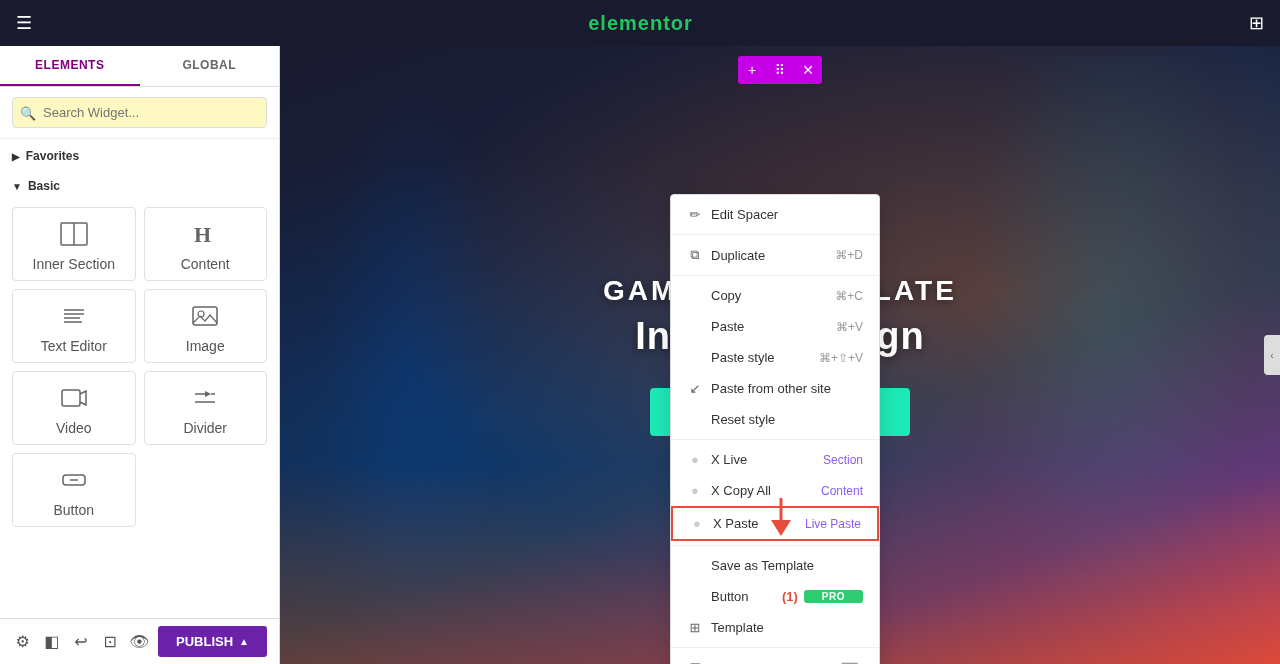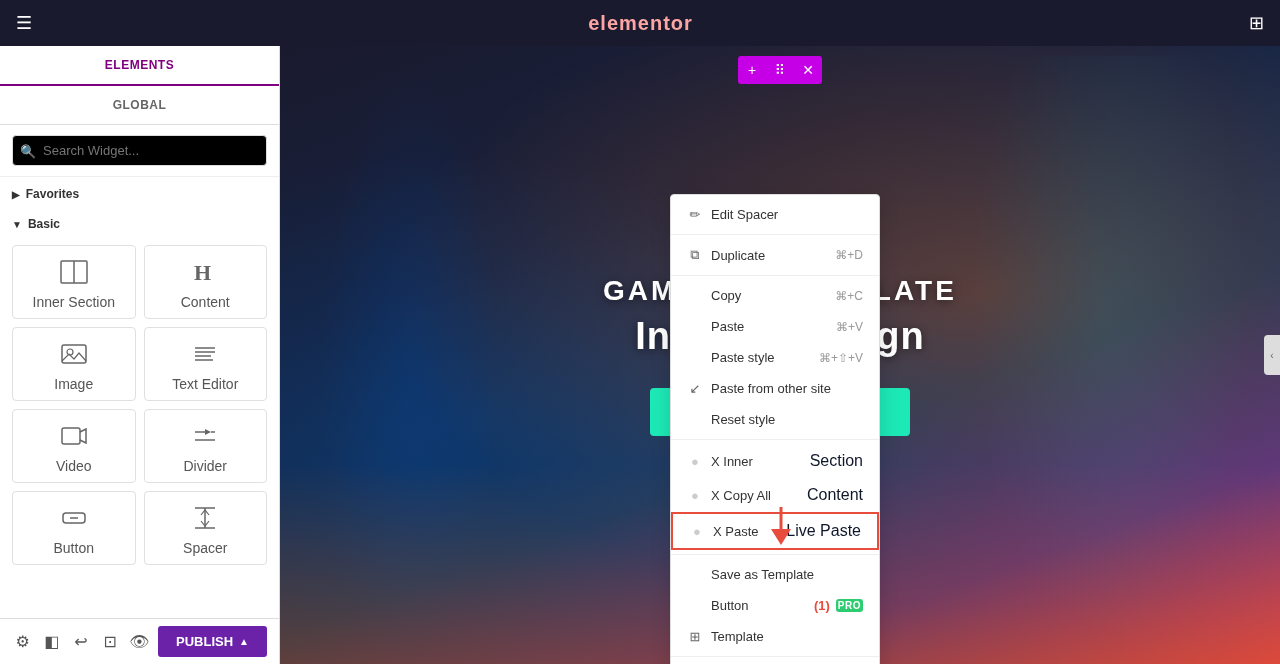--- a/index.html
+++ b/index.html
@@ -9,21 +9,21 @@
     .top-bar {
       height: 46px;
       background: #1a1a2e;
       display: flex;
       align-items: center;
       justify-content: space-between;
       padding: 0 16px;
       flex-shrink: 0;
     }
     .top-bar-logo {
-      color: #fca5a5;
+      color: #22c55e;
       font-size: 20px;
       font-weight: bold;
       letter-spacing: 1px;
     }
     .top-bar-hamburger, .top-bar-grid {
       color: #fff;
       cursor: pointer;
       font-size: 18px;
     }
 
@@ -39,21 +39,20 @@
       width: 280px;
       background: #fff;
       display: flex;
       flex-direction: column;
       border-right: 1px solid #ddd;
       flex-shrink: 0;
     }
     .sidebar-tabs {
       display: flex;
       border-bottom: 1px solid #ddd;
-      flex-direction: column;
     }
     .sidebar-tab {
       flex: 1;
       padding: 12px 0;
       text-align: center;
       font-size: 12px;
       font-weight: bold;
       color: #666;
       cursor: pointer;
       text-transform: uppercase;
@@ -68,21 +67,21 @@
       border-bottom: 1px solid #eee;
     }
     .search-bar input {
       width: 100%;
       border: 1px solid #ddd;
       border-radius: 4px;
       padding: 7px 4px 7px 30px;
       font-size: 13px;
       color: #888;
       outline: none;
-      background: #000000;
+      background: #fef9c3;
     }
     .search-wrapper {
       position: relative;
     }
     .search-icon-svg {
       position: absolute;
       left: 8px;
       top: 50%;
       transform: translateY(-50%);
       color: #aaa;
@@ -303,42 +302,42 @@
     .ctx-item .right-group {
       display: flex;
       align-items: center;
       gap: 6px;
     }
     .ctx-badge-pro {
       background: #2ecc71;
       color: #fff;
       font-size: 10px;
       font-weight: bold;
-      padding: 1px 2px;
+      padding: 1px 18px;
       border-radius: 3px;
       letter-spacing: 0.5px;
     }
     .ctx-badge-count {
       color: #e74c3c;
       font-weight: bold;
       font-size: 13px;
     }
 
     
     .red-arrow {
       position: absolute;
       bottom: -2px;
       left: 50%;
       transform: translateX(-30%);
       z-index: 200;
     }
 
     .ctx-sub-right {
-      color: #0f172a;
-      font-size: 16px;
+      color: #8b5cf6;
+      font-size: 12px;
     }
   </style>
 </head>
 <body>
 
 <div class="top-bar">
   <span class="top-bar-hamburger">☰</span>
   <span class="top-bar-logo">elementor</span>
   <span class="top-bar-grid">⊞</span>
 </div>
@@ -376,48 +375,48 @@
         <span class="widget-label">Inner Section</span>
       </div>
 
       <div class="widget-item">
         <span class="widget-icon">
           <svg width="28" height="24" viewBox="0 0 28 24" fill="none">
             <text x="3" y="20" font-size="22" font-weight="bold" fill="#666" font-family="serif">H</text>
           </svg>
         </span>
         <span class="widget-label">Content</span>
-      </div>
-
-      <div class="widget-item">
-        <span class="widget-icon">
-          <svg width="28" height="24" viewBox="0 0 28 24" fill="none">
-            <rect x="2" y="3" width="24" height="18" rx="2" stroke="#666" stroke-width="1.5" fill="none"></rect>
-            <circle cx="10" cy="10" r="3" stroke="#666" stroke-width="1.2" fill="none"></circle>
-            <polyline points="2,19 9,12 14,17 19,11 26,19" stroke="#666" stroke-width="1.2" fill="none"></polyline>
-          </svg>
-        </span>
-        <span class="widget-label">Image</span>
       </div>
 
       <div class="widget-item">
         <span class="widget-icon">
           <svg width="28" height="24" viewBox="0 0 28 24" fill="none">
             <line x1="4" y1="6" x2="24" y2="6" stroke="#666" stroke-width="1.5"></line>
             <line x1="4" y1="10" x2="24" y2="10" stroke="#666" stroke-width="1.5"></line>
             <line x1="4" y1="14" x2="20" y2="14" stroke="#666" stroke-width="1.5"></line>
             <line x1="4" y1="18" x2="22" y2="18" stroke="#666" stroke-width="1.5"></line>
           </svg>
         </span>
         <span class="widget-label">Text Editor</span>
       </div>
 
       <div class="widget-item">
         <span class="widget-icon">
           <svg width="28" height="24" viewBox="0 0 28 24" fill="none">
+            <rect x="2" y="3" width="24" height="18" rx="2" stroke="#666" stroke-width="1.5" fill="none"></rect>
+            <circle cx="10" cy="10" r="3" stroke="#666" stroke-width="1.2" fill="none"></circle>
+            <polyline points="2,19 9,12 14,17 19,11 26,19" stroke="#666" stroke-width="1.2" fill="none"></polyline>
+          </svg>
+        </span>
+        <span class="widget-label">Image</span>
+      </div>
+
+      <div class="widget-item">
+        <span class="widget-icon">
+          <svg width="28" height="24" viewBox="0 0 28 24" fill="none">
             <rect x="2" y="4" width="18" height="16" rx="2" stroke="#666" stroke-width="1.5" fill="none"></rect>
             <polyline points="20,8 26,5 26,19 20,16" stroke="#666" stroke-width="1.5" fill="none"></polyline>
           </svg>
         </span>
         <span class="widget-label">Video</span>
       </div>
 
       <div class="widget-item">
         <span class="widget-icon">
           <svg width="28" height="24" viewBox="0 0 28 24" fill="none">
@@ -433,32 +432,20 @@
       <div class="widget-item">
         <span class="widget-icon">
           <svg width="28" height="24" viewBox="0 0 28 24" fill="none">
             <rect x="3" y="7" width="22" height="10" rx="3" stroke="#666" stroke-width="1.5" fill="none"></rect>
             <line x1="10" y1="12" x2="18" y2="12" stroke="#666" stroke-width="1.5"></line>
           </svg>
         </span>
         <span class="widget-label">Button</span>
       </div>
 
-      <div class="widget-item">
-        <span class="widget-icon">
-          <svg width="28" height="24" viewBox="0 0 28 24" fill="none">
-            <line x1="14" y1="2" x2="14" y2="22" stroke="#666" stroke-width="1.5"></line>
-            <line x1="4" y1="2" x2="24" y2="2" stroke="#666" stroke-width="1.5"></line>
-            <line x1="4" y1="22" x2="24" y2="22" stroke="#666" stroke-width="1.5"></line>
-            <polyline points="10,9 14,4 18,9" stroke="#666" stroke-width="1.2" fill="none"></polyline>
-            <polyline points="10,15 14,20 18,15" stroke="#666" stroke-width="1.2" fill="none"></polyline>
-          </svg>
-        </span>
-        <span class="widget-label">Spacer</span>
-      </div>
     </div>
 
     <div style="flex:1"></div>
     <div class="bottom-bar">
       <div class="bottom-bar-icon">⚙</div>
       <div class="bottom-bar-icon">◧</div>
       <div class="bottom-bar-icon">↩</div>
       <div class="bottom-bar-icon">⊡</div>
       <div class="bottom-bar-icon">👁</div>
       <button class="publish-btn">
@@ -550,21 +537,21 @@
         <span class="ctx-label">
           <span class="ctx-icon"></span>
           <span>Reset style</span>
         </span>
       </div>
       <div class="ctx-divider"></div>
 
       <div class="ctx-item">
         <span class="ctx-label">
           <span class="ctx-icon" style="color:#ccc;">●</span>
-          <span>X Inner</span>
+          <span>X Live</span>
         </span>
         <span class="ctx-sub-right">Section</span>
       </div>
 
       <div class="ctx-item">
         <span class="ctx-label">
           <span class="ctx-icon" style="color:#ccc;">●</span>
           <span>X Copy All</span>
         </span>
         <span class="ctx-sub-right">Content</span>

